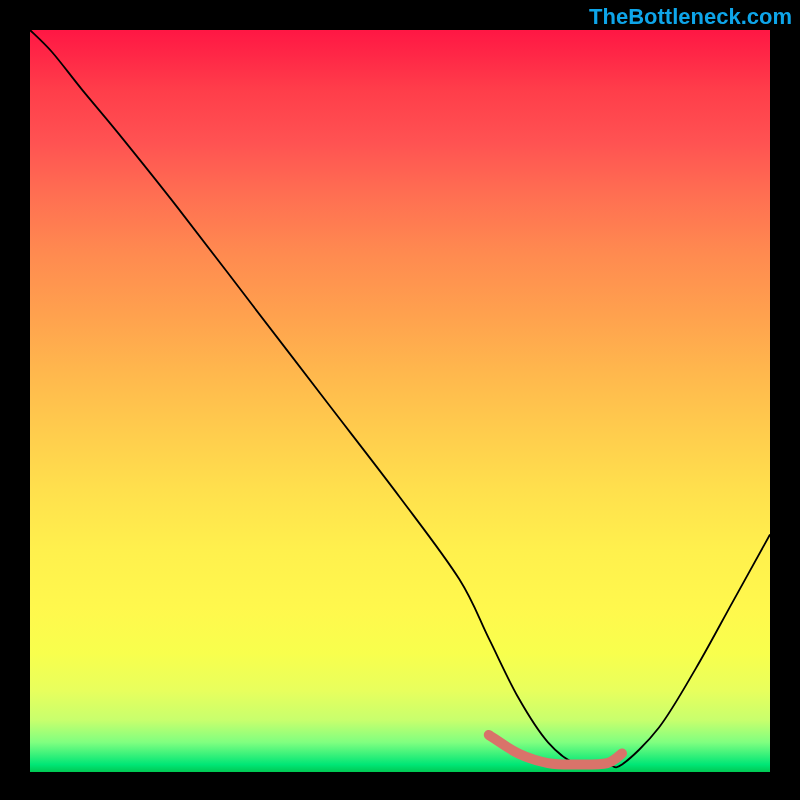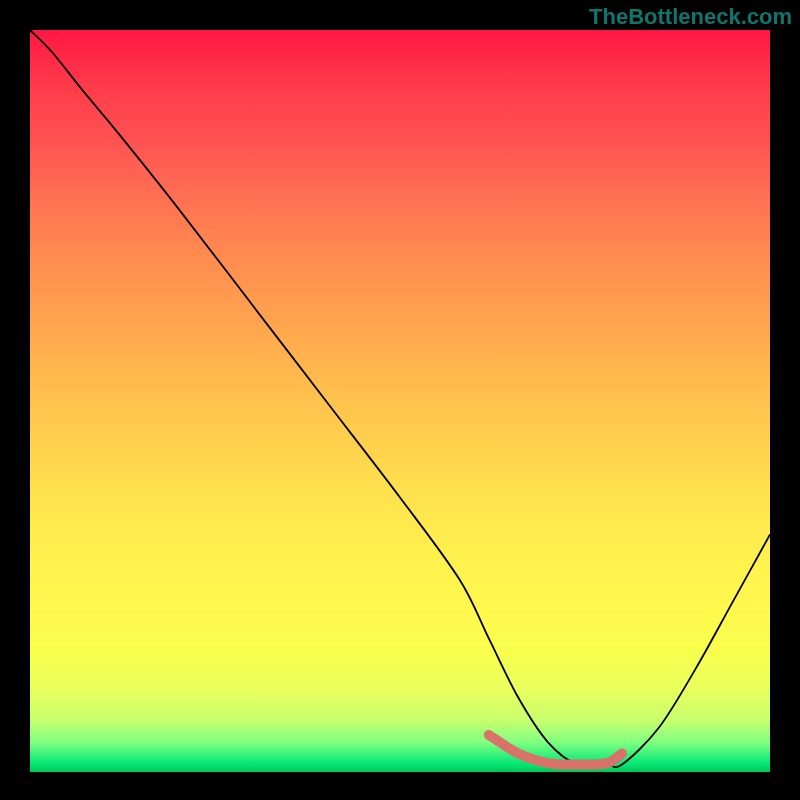--- a/index.html
+++ b/index.html
@@ -8,21 +8,21 @@
     height: 800px;
     background: #000;
     position: relative;
     font-family: Arial, sans-serif;
     overflow: hidden;
   }
   .watermark {
     position: absolute;
     top: 4px;
     right: 8px;
-    color: #0f766e;
+    color: #0ea5e9;
     font-size: 22px;
     font-weight: bold;
     z-index: 10;
   }
   .plot-area {
     position: absolute;
     left: 30px;
     top: 30px;
     width: 740px;
     height: 742px;

